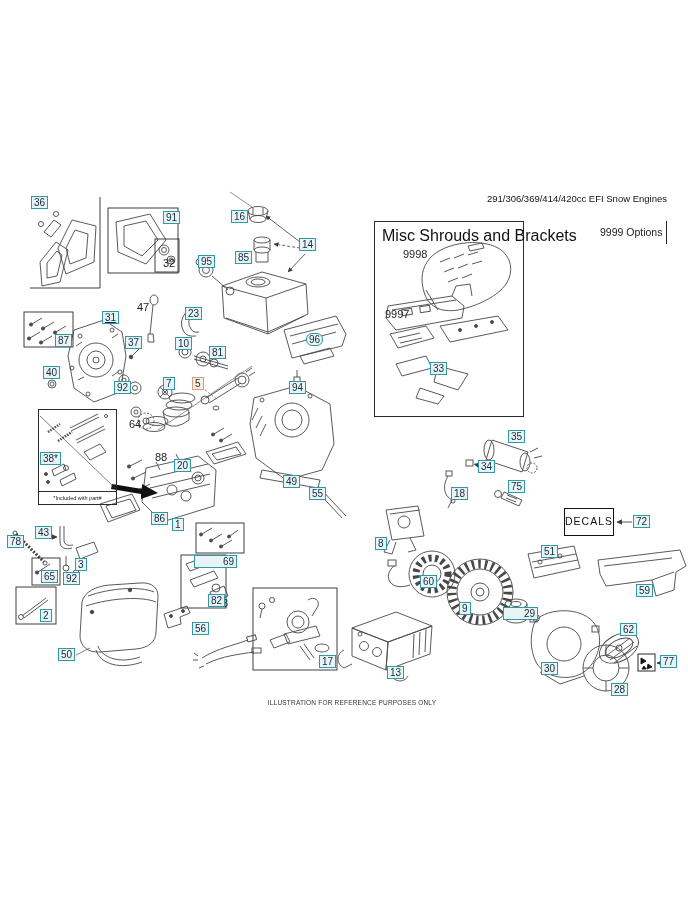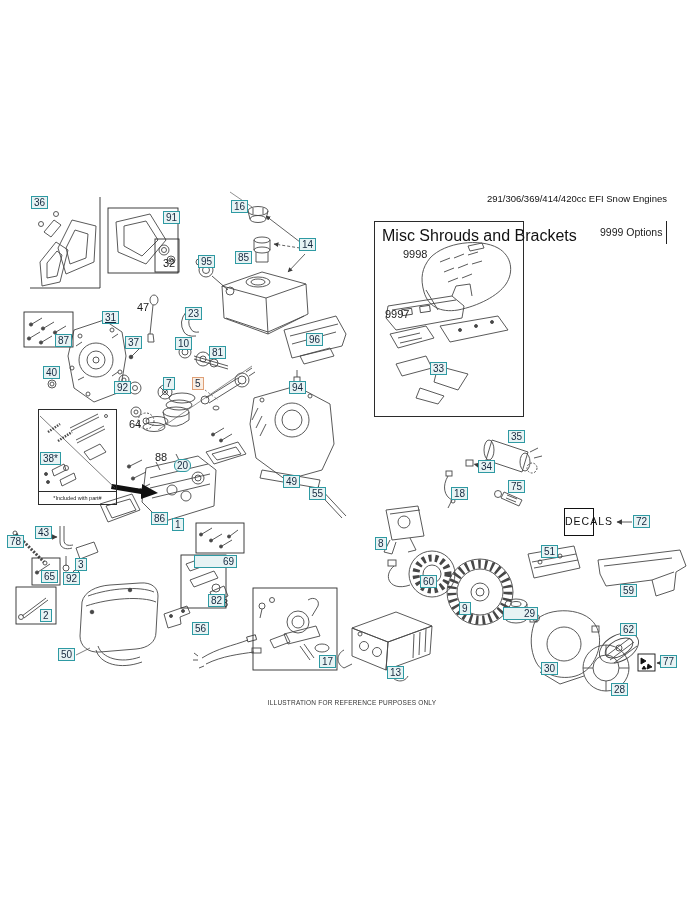--- a/index.html
+++ b/index.html
@@ -15,21 +15,21 @@
     border:1.5px solid var(--callout-teal); background:var(--callout-teal-bg);
     color:var(--callout-text); font-size:10px; line-height:11px; padding:0 2px;
     text-align:center; white-space:nowrap;
   }
   .callout.orange { border-color:var(--callout-orange); background:var(--callout-orange-bg); }
   #page-title { position:absolute; right:21px; top:193px; font-size:9.5px; color:#111; z-index:3; white-space:nowrap; }
   #misc-title { position:absolute; left:382px; top:227px; font-size:16px; color:#111; z-index:3; white-space:nowrap; }
   #options-label { position:absolute; left:600px; top:226px; font-size:10.5px; color:#222; z-index:3; white-space:nowrap; }
   #options-rule { position:absolute; left:666px; top:221px; width:1px; height:23px; background:#222; z-index:2; }
   #decals-box {
-    position:absolute; left:564px; top:508px; width:30px; height:28px;
+    position:absolute; left:564px; top:508px; width:50px; height:28px;
     border:1.2px solid #111; box-sizing:border-box; text-align:center;
     line-height:25px; font-size:10.5px; letter-spacing:1px; color:#111; z-index:3;
   }
   #included-box { position:absolute; left:38px; top:409px; width:79px; height:96px; border:1px solid #2b2b2b; box-sizing:border-box; z-index:2; }
   #included-note {
     position:absolute; left:0; bottom:0; width:100%; height:13px; border-top:1px solid #2b2b2b;
     box-sizing:border-box; text-align:center; font-size:5.5px; line-height:12px; color:#222;
   }
   #misc-box { left:374px; top:221px; width:150px; height:196px; }
   #footer-note { position:absolute; left:152px; top:699px; width:400px; text-align:center; font-size:6.5px; letter-spacing:0.2px; color:#333; z-index:3; }
@@ -513,39 +513,39 @@
 
   <div id="included-box">
     <div id="included-note">*Included with part#</div>
   </div>
 
   <div id="footer-note">ILLUSTRATION FOR REFERENCE PURPOSES ONLY</div>
 
   <div id="callout-layer">
       <div class="callout" style="left: 31px; top: 196px;">36</div>
       <div class="callout" style="left: 163px; top: 211px;">91</div>
-      <div class="callout" style="left: 231px; top: 200px;">16</div>
+      <div class="callout" style="left: 231px; top: 210px;">16</div>
       <div class="callout" style="left: 299px; top: 238px;">14</div>
       <div class="callout" style="left: 235px; top: 251px;">85</div>
       <div class="callout" style="left: 198px; top: 255px;">95</div>
       <div class="callout" style="left: 102px; top: 311px; text-decoration: underline;">31</div>
       <div class="callout" style="left: 55px; top: 334px;">87</div>
       <div class="callout" style="left: 125px; top: 336px;">37</div>
       <div class="callout" style="left: 185px; top: 307px;">23</div>
       <div class="callout" style="left: 175px; top: 337px;">10</div>
       <div class="callout" style="left: 209px; top: 346px;">81</div>
       <div class="callout" style="left: 43px; top: 366px;">40</div>
       <div class="callout" style="left: 114px; top: 381px;">92</div>
       <div class="callout" style="left: 163px; top: 377px;">7</div>
       <div class="callout orange" style="left: 192px; top: 377px;">5</div>
-      <div class="callout" style="left: 306px; top: 333px;">96</div>
+      <div class="callout" style="left: 306px; top: 333px; border-radius: 6px;">96</div>
       <div class="callout" style="left: 289px; top: 381px;">94</div>
       <div class="callout" style="left: 430px; top: 362px;">33</div>
       <div class="callout" style="left: 40px; top: 452px;">38*</div>
-      <div class="callout" style="left: 174px; top: 459px; border-radius: 6px;">20</div>
+      <div class="callout" style="left: 174px; top: 459px;">20</div>
       <div class="callout" style="left: 151px; top: 512px;">86</div>
       <div class="callout" style="left: 172px; top: 518px;">1</div>
       <div class="callout" style="left: 194px; top: 555px; padding-left: 28px;">69</div>
       <div class="callout" style="left: 283px; top: 475px;">49</div>
       <div class="callout" style="left: 309px; top: 487px;">55</div>
       <div class="callout" style="left: 35px; top: 526px;">43</div>
       <div class="callout" style="left: 7px; top: 535px;">78</div>
       <div class="callout" style="left: 75px; top: 558px;">3</div>
       <div class="callout" style="left: 41px; top: 570px;">65</div>
       <div class="callout" style="left: 63px; top: 572px;">92</div>
@@ -558,21 +558,21 @@
       <div class="callout" style="left: 508px; top: 430px;">35</div>
       <div class="callout" style="left: 478px; top: 460px;">34</div>
       <div class="callout" style="left: 508px; top: 480px;">75</div>
       <div class="callout" style="left: 451px; top: 487px;">18</div>
       <div class="callout" style="left: 375px; top: 537px;">8</div>
       <div class="callout" style="left: 420px; top: 575px;">60</div>
       <div class="callout" style="left: 541px; top: 545px;">51</div>
       <div class="callout" style="left: 459px; top: 602px;">9</div>
       <div class="callout" style="left: 503px; top: 607px; padding-left: 20px;">29</div>
       <div class="callout" style="left: 541px; top: 662px;">30</div>
-      <div class="callout" style="left: 620px; top: 584px;">59</div>
+      <div class="callout" style="left: 636px; top: 584px;">59</div>
       <div class="callout" style="left: 620px; top: 623px;">62</div>
       <div class="callout" style="left: 611px; top: 675px; margin-top: 8px;">28</div>
       <div class="callout" style="left: 660px; top: 655px;">77</div>
       <div class="callout" style="left: 633px; top: 515px;">72</div>
       <div class="plain-label" style="left: 163px; top: 258px;">32</div>
       <div class="plain-label" style="left: 137px; top: 302px;">47</div>
       <div class="plain-label" style="left: 129px; top: 419px;">64</div>
       <div class="plain-label" style="left: 155px; top: 452px;">88</div>
       <div class="plain-label" style="left: 188px; top: 598px; margin-left: 28px;">48</div>
       <div class="plain-label" style="left: 403px; top: 249px;">9998</div>

